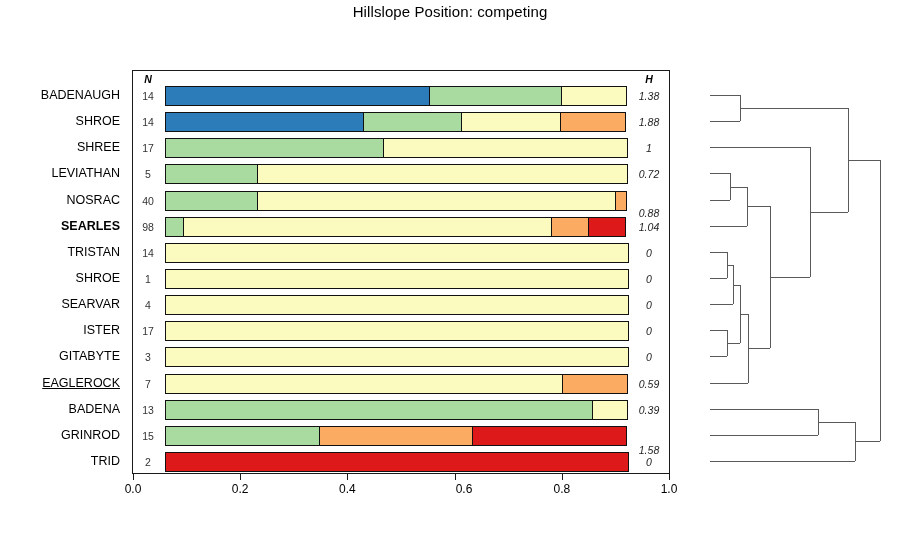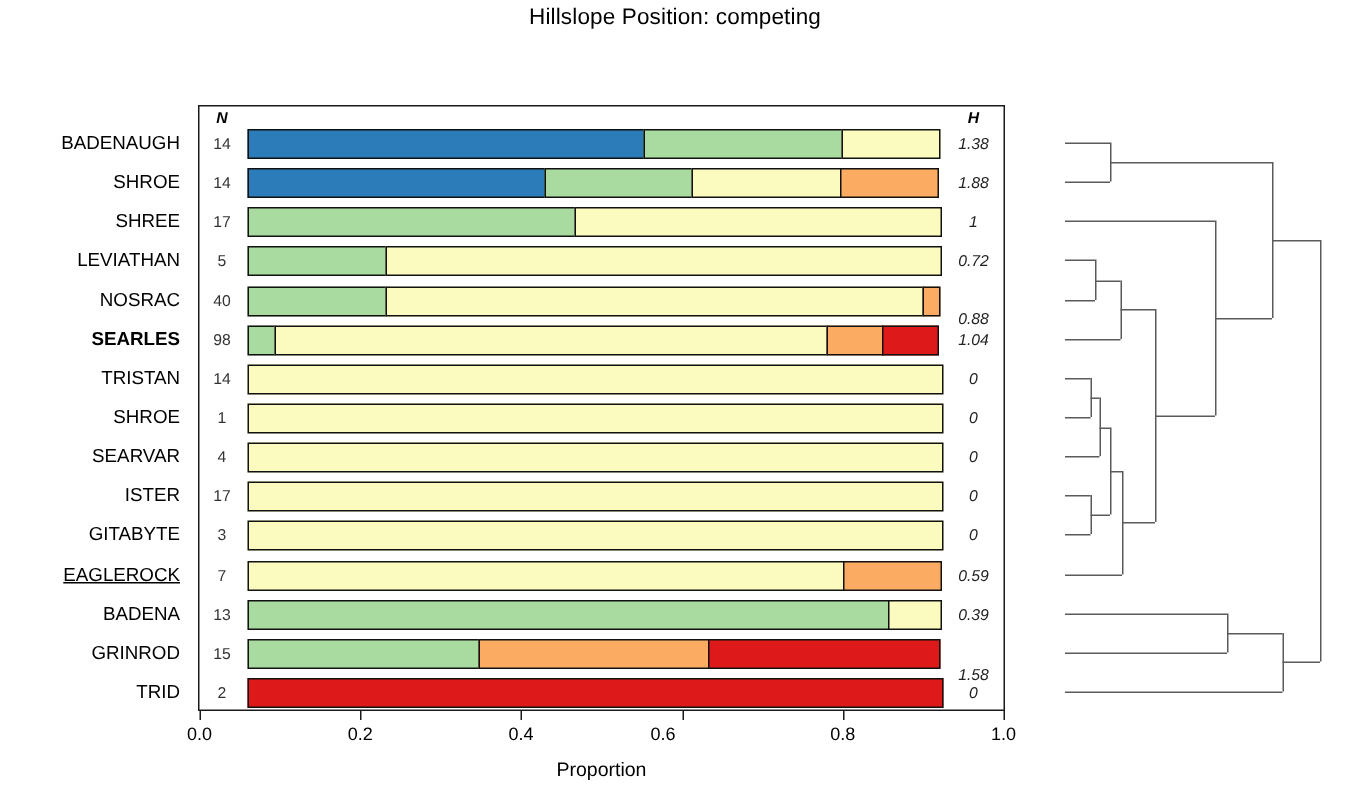--- a/index.html
+++ b/index.html
@@ -254,27 +254,26 @@
   </div>
 
   <div class="xaxis" id="xaxis">
       <div class="tick" style="left: 1px;"></div>
       <div class="ticklabel" style="left: 1px;">0.0</div>
       <div class="tick" style="left: 108.2px;"></div>
       <div class="ticklabel" style="left: 108.2px;">0.2</div>
       <div class="tick" style="left: 215.4px;"></div>
       <div class="ticklabel" style="left: 215.4px;">0.4</div>
       <div class="tick" style="left: 322.6px;"></div>
-      <div class="ticklabel" style="left: 310px;">0.6</div>
+      <div class="ticklabel" style="left: 332px;">0.6</div>
       <div class="tick" style="left: 429.8px;"></div>
       <div class="ticklabel" style="left: 429.8px;">0.8</div>
       <div class="tick" style="left: 537px;"></div>
       <div class="ticklabel" style="left: 537px;">1.0</div>
     </div>
-  <div class="xtitle">Proportion</div>
 
   <div class="dendro" id="dendro">
       <div class="dseg dh" style="left: 10px; width: 30px; top: 25.0667px;"></div>
       <div class="dseg dh" style="left: 10px; width: 30px; top: 51.2px;"></div>
       <div class="dseg dv" style="left: 40px; top: 25.0667px; height: 26.1333px;"></div>
       <div class="dseg dh" style="left: 10px; width: 17px; top: 181.867px;"></div>
       <div class="dseg dh" style="left: 10px; width: 17px; top: 208px;"></div>
       <div class="dseg dv" style="left: 27px; top: 181.867px; height: 26.1333px;"></div>
       <div class="dseg dh" style="left: 27px; width: 6px; top: 194.933px;"></div>
       <div class="dseg dh" style="left: 10px; width: 23px; top: 234.133px;"></div>

